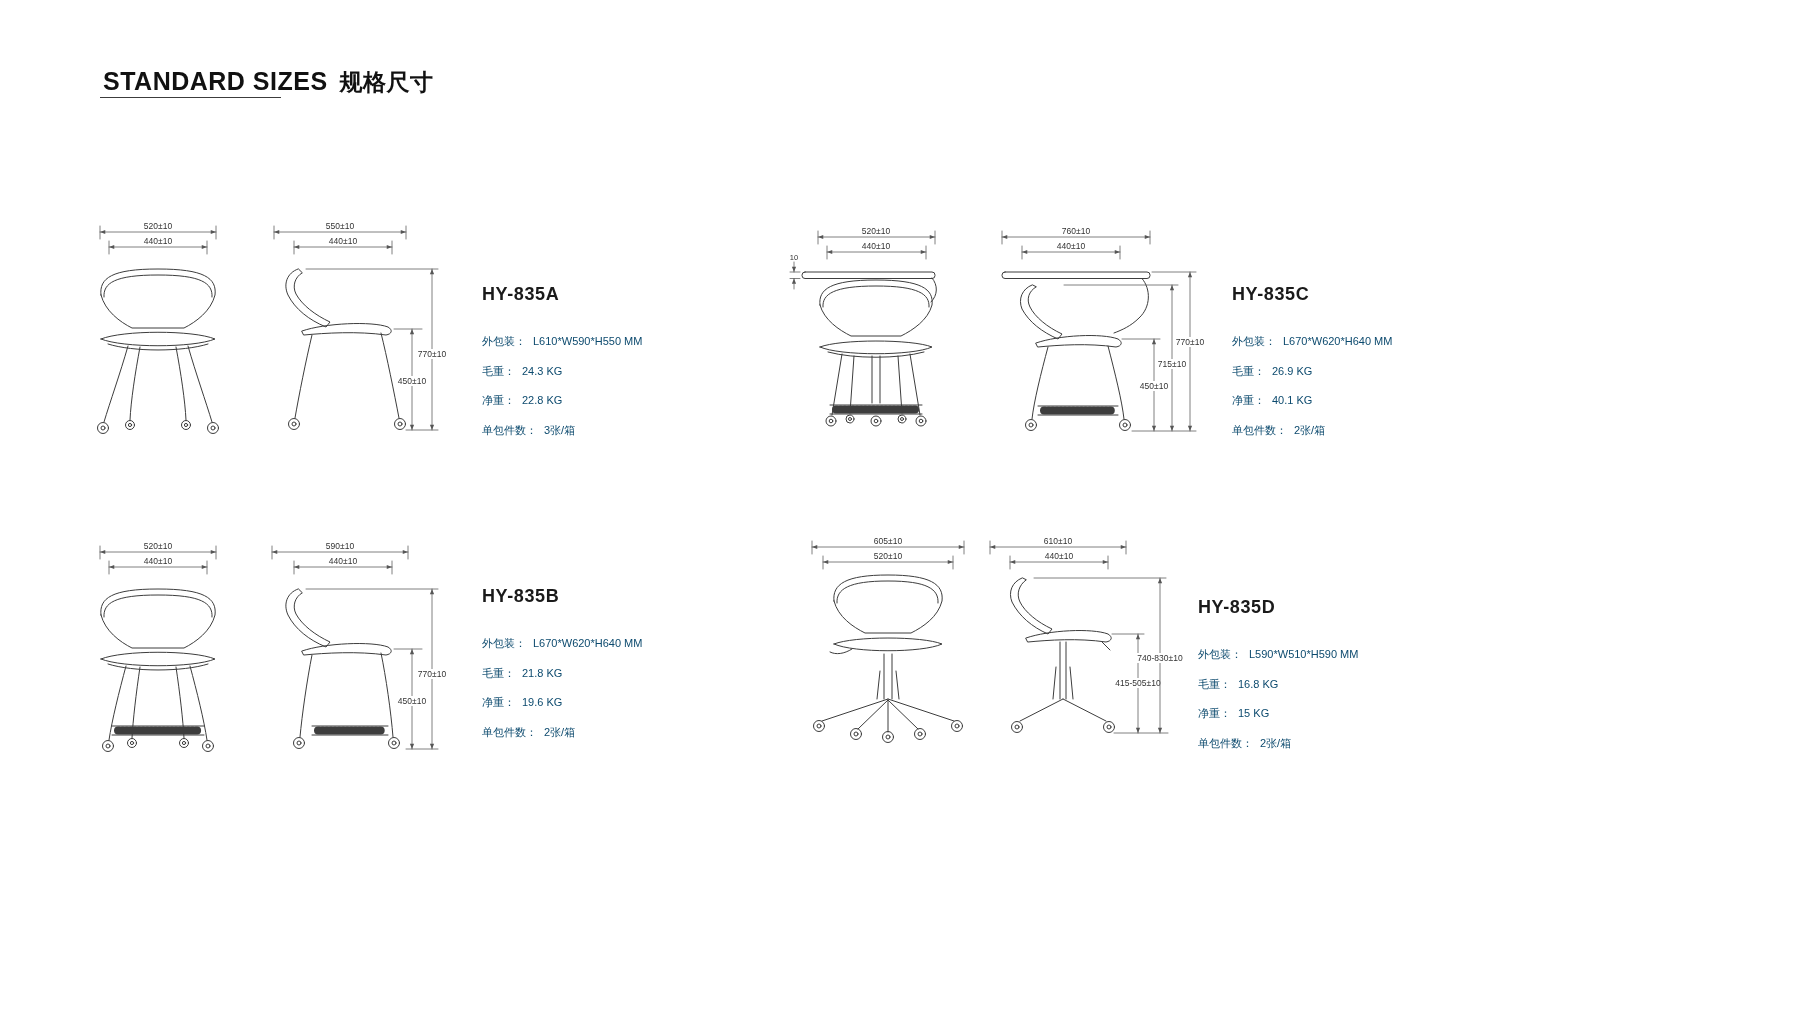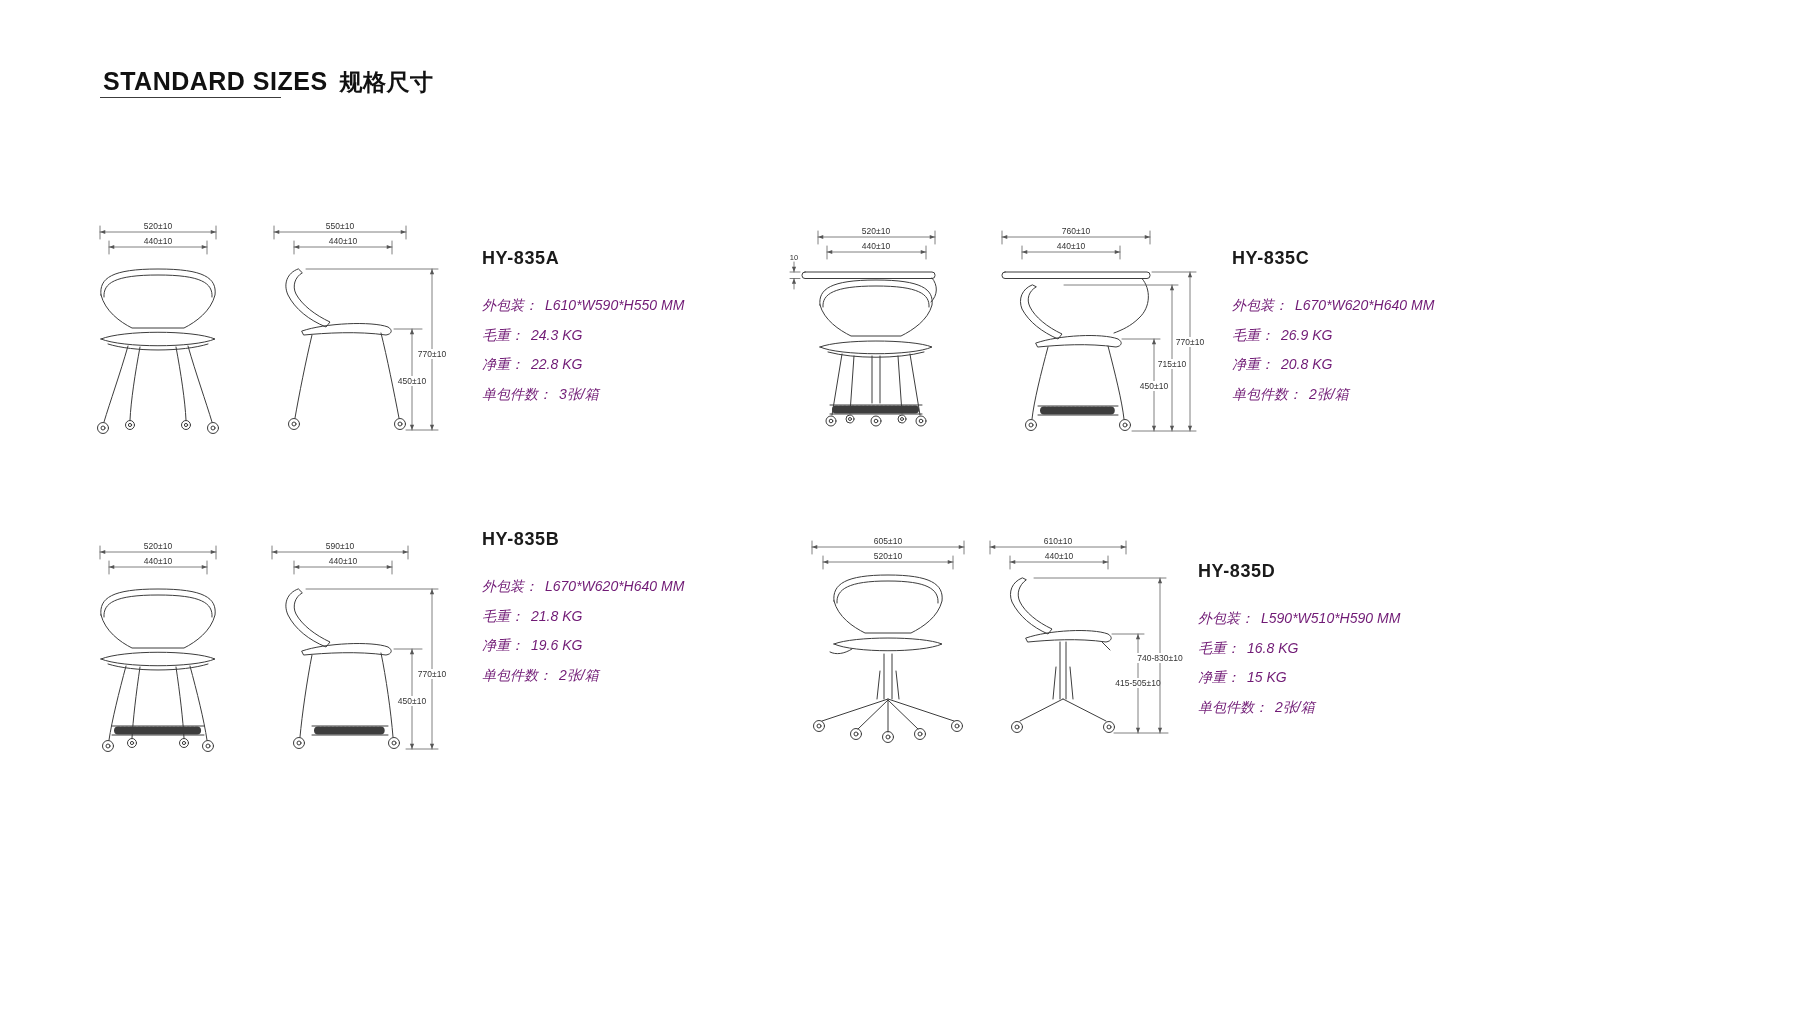--- a/index.html
+++ b/index.html
@@ -4,23 +4,23 @@
 <style>
   html,body{margin:0;padding:0;background:#ffffff;}
   #canvas{position:relative;width:1800px;height:1013px;background:#fff;overflow:hidden;
           font-family:"Liberation Sans","DejaVu Sans",sans-serif;color:#1c1c1c;}
   
   .page-title{position:absolute;left:103px;top:50px;font-size:25px;font-weight:600;
               letter-spacing:0.5px;color:#111;white-space:nowrap;}
   .page-title .zh{font-size:23px;font-weight:600;margin-left:12px;}
   .title-rule{position:absolute;left:100px;top:97px;width:181px;height:1px;background:#3c3c3c;}
   
-  .spec-block{position:absolute;white-space:nowrap;}
+  .spec-block{position:absolute;white-space:nowrap;margin-top:36px;}
   .spec-block .model{font-size:18px;font-weight:700;letter-spacing:0.6px;color:#1a1a1a;margin-bottom:22px;}
-  .spec-line{font-size:14px;line-height:29.7px;color:#701a75;font-style:italic;}
+  .spec-line{font-size:11px;line-height:29.7px;color:#0c4a6e;}
   .spec-line .lbl{margin-right:7px;}
   
   svg.draw{position:absolute;overflow:visible;}
   .draw path,.draw line,.draw circle,.draw rect,.draw polyline{fill:none;stroke:#3d3d3d;stroke-width:1;stroke-linecap:round;stroke-linejoin:round;}
   .draw marker path{fill:#565656;stroke:none;}
   .draw .dim line{stroke:#565656;stroke-width:0.75;}
   .draw rect.mask{fill:#ffffff;stroke:none;}
   .draw text{fill:#333;stroke:none;font-family:"Liberation Sans","DejaVu Sans",sans-serif;font-size:8.5px;}
   .draw text.small{font-size:7.5px;}
   .draw line.hatch{stroke-width:8;stroke-dasharray:1.2 2.9;stroke:#3d3d3d;}
@@ -174,21 +174,21 @@
       <line x1="318" y1="217" x2="350" y2="217"></line>
       <line x1="324" y1="117" x2="324" y2="217" marker-start="url(#arwB)" marker-end="url(#arwB)"></line>
       <rect class="mask" x="309" y="164" width="30" height="10"></rect>
       <text x="324" y="172" text-anchor="middle">450±10</text>
       <line x1="344" y1="57" x2="344" y2="217" marker-start="url(#arwB)" marker-end="url(#arwB)"></line>
       <rect class="mask" x="329" y="137" width="30" height="10"></rect>
       <text x="344" y="145" text-anchor="middle">770±10</text>
     </g>
   </svg>
 
-  <div class="spec-block" style="left:482px;top:529px">
+  <div class="spec-block" style="left:482px;top:550px">
     <div class="model">HY-835B</div>
     <div class="spec-line"><span class="lbl">外包装：</span><span class="val">L670*W620*H640 MM</span></div>
     <div class="spec-line"><span class="lbl">毛重：</span><span class="val">21.8 KG</span></div>
     <div class="spec-line"><span class="lbl">净重：</span><span class="val">19.6 KG</span></div>
     <div class="spec-line"><span class="lbl">单包件数：</span><span class="val">2张/箱</span></div>
   </div>
 
   <svg class="draw" style="left:782px;top:215px" width="450" height="235" viewBox="0 0 450 235">
     <defs>
       <marker id="arwC" viewBox="0 0 8 8" refX="7.5" refY="4" markerWidth="8" markerHeight="8" orient="auto-start-reverse">
@@ -278,21 +278,21 @@
       <line x1="408" y1="57" x2="408" y2="216" marker-start="url(#arwC)" marker-end="url(#arwC)"></line>
       <rect class="mask" x="393" y="122" width="31" height="10"></rect>
       <text x="408" y="130" text-anchor="middle">770±10</text>
     </g>
   </svg>
 
   <div class="spec-block" style="left:1232px;top:248px">
     <div class="model">HY-835C</div>
     <div class="spec-line"><span class="lbl">外包装：</span><span class="val">L670*W620*H640 MM</span></div>
     <div class="spec-line"><span class="lbl">毛重：</span><span class="val">26.9 KG</span></div>
-    <div class="spec-line"><span class="lbl">净重：</span><span class="val">20.8 KG</span></div>
+    <div class="spec-line"><span class="lbl">净重：</span><span class="val">40.1 KG</span></div>
     <div class="spec-line"><span class="lbl">单包件数：</span><span class="val">2张/箱</span></div>
   </div>
 
   <svg class="draw" style="left:792px;top:523px" width="395" height="245" viewBox="0 0 395 245">
     <defs>
       <marker id="arwD" viewBox="0 0 8 8" refX="7.5" refY="4" markerWidth="8" markerHeight="8" orient="auto-start-reverse">
         <path d="M0.5,1.2 L7.5,4 L0.5,6.8 Z"></path>
       </marker>
     </defs>
     <g class="dim">

